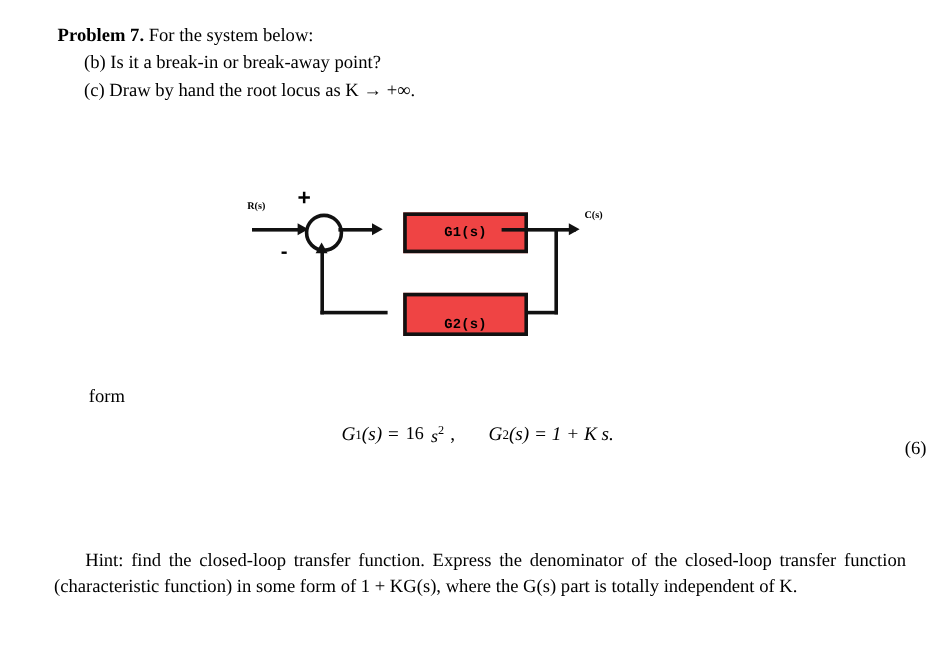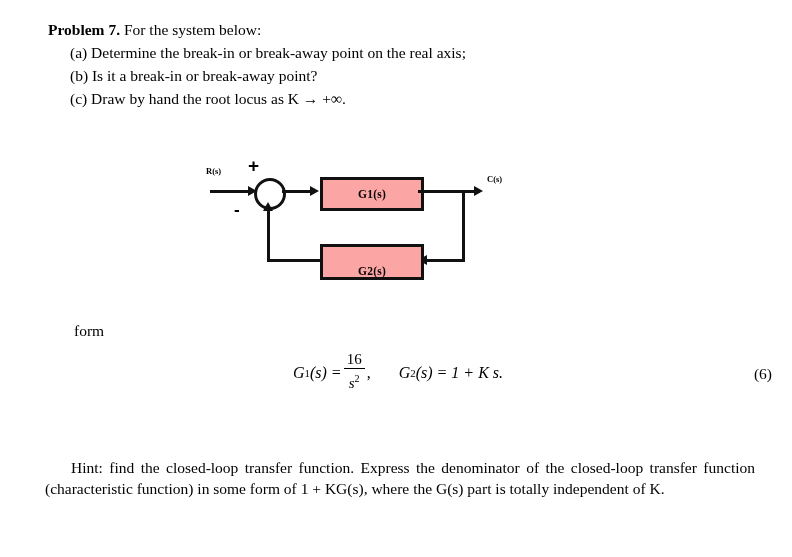--- a/index.html
+++ b/index.html
@@ -53,28 +53,29 @@
   .dg-line {
     position: absolute;
     background: #111111;
   }
   .dg-h { height: 3px; }
   .dg-v { width: 3px; }
 
   .dg-box {
     position: absolute;
     border: 3px solid #111111;
-    background: #fca5a5;
+    background: #ef4444;
     display: flex;
     align-items: center;
     justify-content: center;
     font-weight: bold;
     font-size: 11.5px;
     letter-spacing: 0.2px;
-    font-family: Liberation Serif, serif;
+    font-family: Liberation Mono, monospace;
+    margin-left: 16px;
   }
 
   .dg-sum {
     position: absolute;
     width: 26px;
     height: 26px;
     border: 3px solid #111111;
     border-radius: 50%;
     background: #ffffff;
   }
@@ -152,21 +153,21 @@
     display: flex;
     align-items: center;
     white-space: nowrap;
   }
   .eq-gap {
     display: inline-block;
     width: 22px;
   }
   .frac {
     display: inline-flex;
-    flex-direction: column;
+    flex-direction: row;
     align-items: center;
     vertical-align: middle;
     margin: 0 2px;
     position: relative;
     top: -1px;
   }
   .frac-num {
     font-size: 15px;
     line-height: 16px;
     padding: 0 3px;
@@ -208,21 +209,20 @@
 </head>
 <body>
 
 <div class="page">
 
   <div class="problem-block">
     <div class="problem-line">
       <span class="problem-label">Problem 7.</span>
       <span>For the system below:</span>
     </div>
-    <div class="sub-item">(a) Determine the break-in or break-away point on the real axis;</div>
     <div class="sub-item">(b) Is it a break-in or break-away point?</div>
     <div class="sub-item">(c) Draw by hand the root locus as K → +∞.</div>
   </div>
 
   <div class="diagram">
 
     <div class="dg-label" style="left:16px; top:16px;">R(s)</div>
 
     <div class="dg-sign" style="left:58px; top:6px;">+</div>
 

